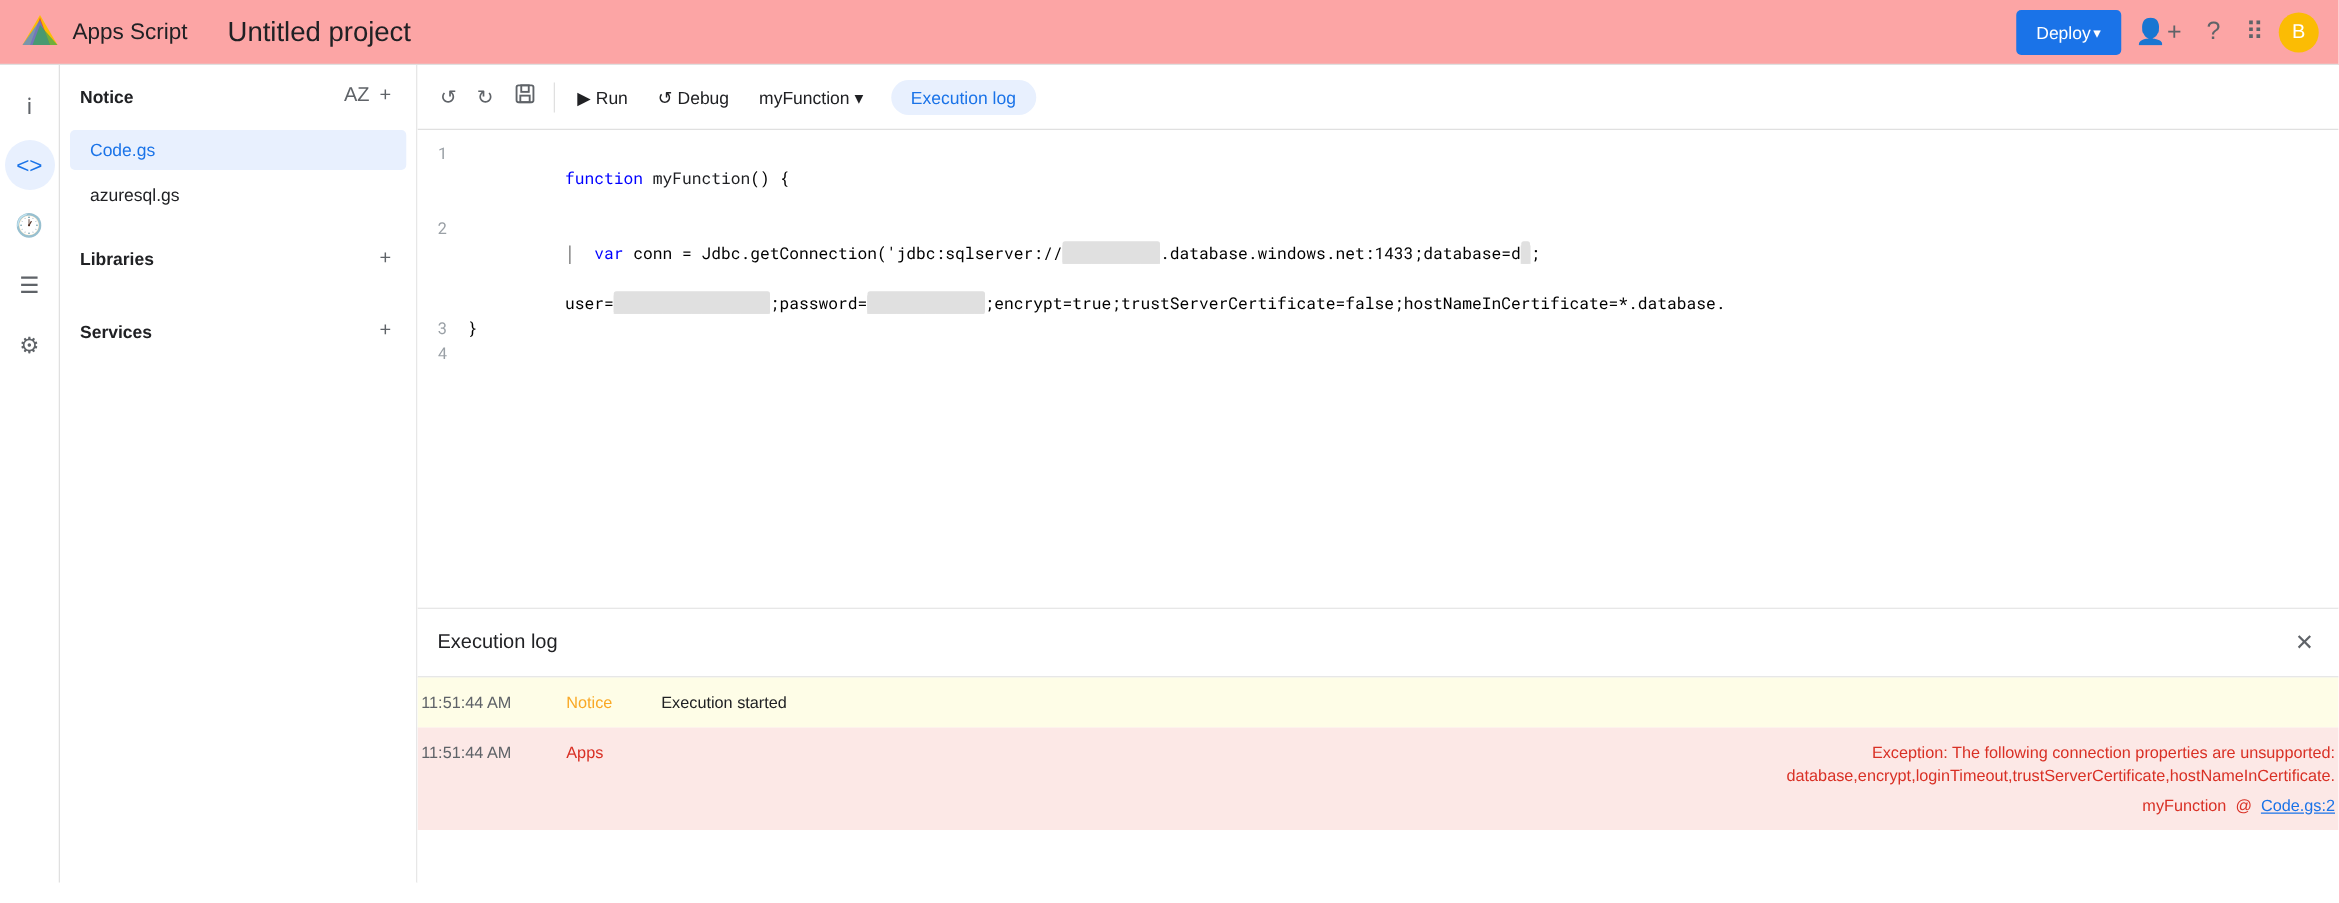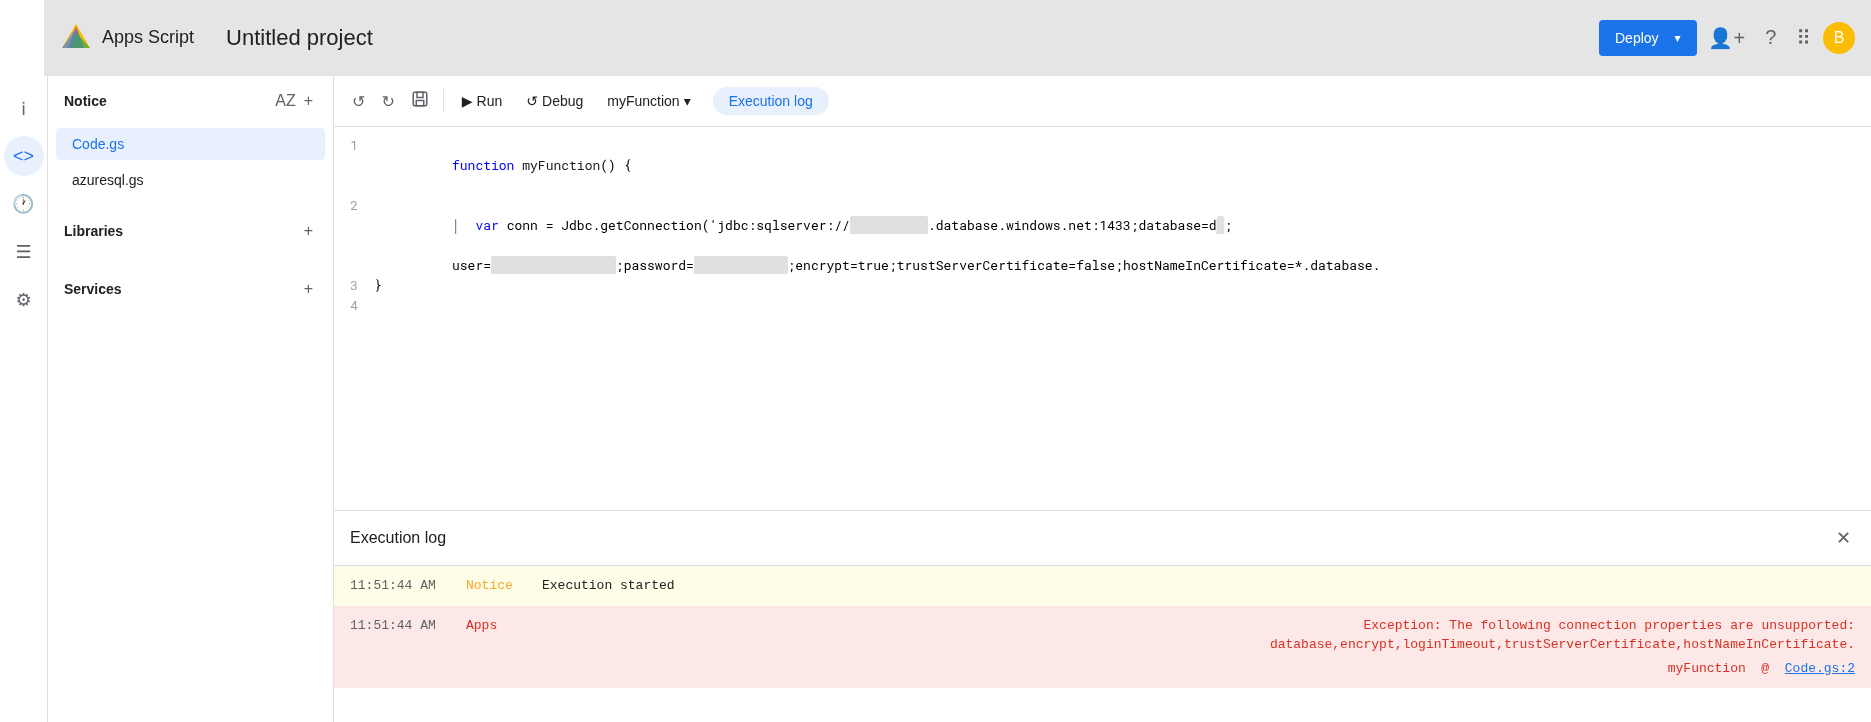--- a/index.html
+++ b/index.html
@@ -2,25 +2,24 @@
 <html><head>
   <meta charset="utf-8">
   <style>
     * { box-sizing: border-box; margin: 0; padding: 0; }
     body { font-family: 'Google Sans', Arial, sans-serif; background: #fff; height: 722px; overflow: hidden; }
 
     
     .header {
       display: flex;
       align-items: center;
-      height: 76px;
+      height: 52px;
       padding: 0 16px;
       border-bottom: 1px solid #e0e0e0;
-      background: #e5e5e5;
-      margin-left: 44px;
+      background: #fca5a5;
     }
     .header-logo {
       display: flex;
       align-items: center;
       gap: 10px;
       margin-right: 20px;
     }
     .logo-icon {
       width: 32px;
       height: 32px;
@@ -42,21 +41,21 @@
       align-items: center;
       background: #1a73e8;
       color: #fff;
       border: none;
       border-radius: 4px;
       padding: 0 16px;
       height: 36px;
       font-size: 14px;
       font-weight: 500;
       cursor: pointer;
-      gap: 16px;
+      gap: 2px;
     }
     .deploy-btn .chevron { font-size: 12px; }
     .header-icon-btn {
       background: none;
       border: none;
       cursor: pointer;
       padding: 8px;
       border-radius: 50%;
       display: flex;
       align-items: center;
@@ -304,22 +303,22 @@
     .exec-log-close {
       background: none;
       border: none;
       cursor: pointer;
       font-size: 18px;
       color: #5f6368;
       padding: 4px;
     }
     .exec-log-entry {
       display: flex;
-      padding: 10px 16px;
-      font-family: Liberation Mono, monospace;
+      padding: 10px 3px;
+      font-family: Liberation Sans, sans-serif;
       font-size: 13px;
       line-height: 1.5;
     }
     .exec-log-entry.notice {
       background: #fefde7;
     }
     .exec-log-entry.error {
       background: #fce8e6;
     }
     .exec-time {

